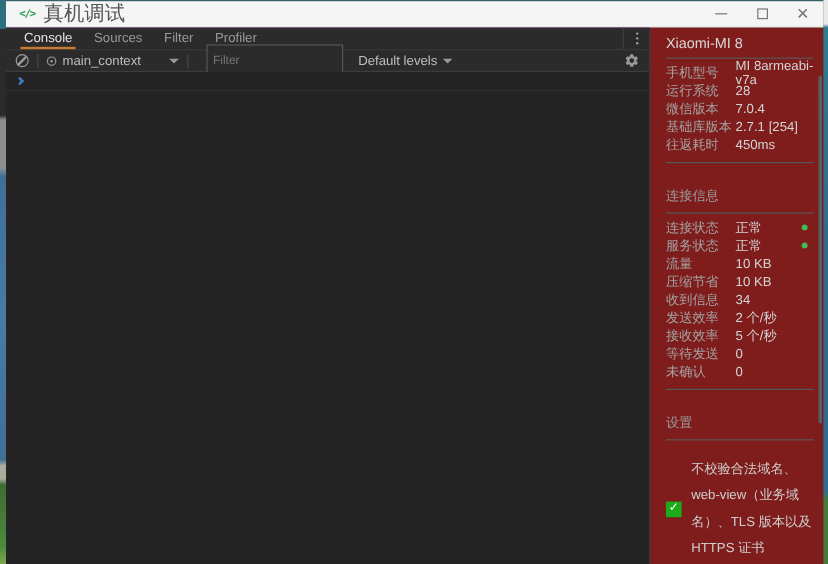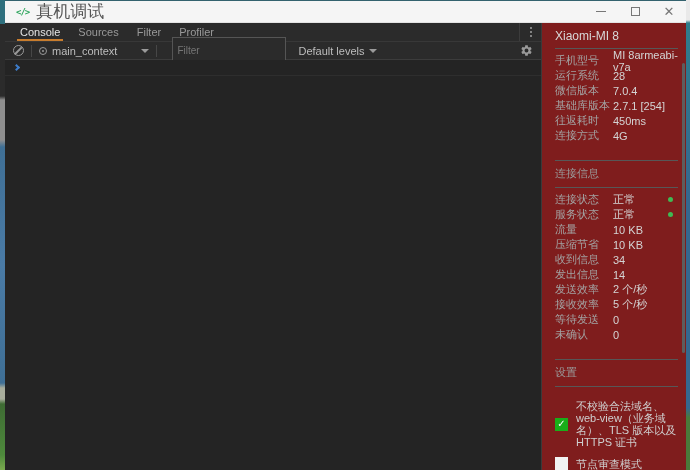--- a/index.html
+++ b/index.html
@@ -89,29 +89,29 @@
   .panel-scrollbar { position:absolute; right:1px; top:40px; width:3px;
     height:290px; background:#5d5d5d; border-radius:2px; }
   .panel-title { height:26px; display:flex; align-items:center; color:#d8d8d8;
     font-size:12px; border-bottom:1px solid #575757; }
   .sec { padding:4px 0 5px 0; }
   .info-row { display:flex; align-items:center; height:15px; }
   .info-label { width:58px; flex-shrink:0; color:#a3a3a3; }
   .info-value { color:#d4d4d4; flex:1; display:flex; align-items:center; }
   .status-dot { width:5px; height:5px; border-radius:50%; background:#3fba54;
     margin-left:auto; margin-right:5px; }
-  .sec-header { color:#9a9a9a; padding:5px 0 6px 0; border-top:1px solid #575757;
-    border-bottom:1px solid #575757; margin-top:12px; }
+  .sec-header { color:#9a9a9a; padding:20px 0 6px 0; border-top:1px solid #575757;
+    border-bottom:1px solid #575757; margin-top:2px; }
   .check-row { display:flex; align-items:center; margin:9px 0; cursor:default; }
   .checkbox { width:13px; height:13px; flex-shrink:0; margin-right:8px;
     display:flex; align-items:center; justify-content:center; }
   .checkbox.checked { background:#1aad19; color:#fff; font-size:10px;
     line-height:1; }
   .checkbox.unchecked { background:#f2f2f2; }
-  .check-label { line-height:12px; color:#cfcfcf; }
+  .check-label { line-height:22px; color:#cfcfcf; }
 </style>
 </head>
 <body>
 
 <div class="wp-left"></div>
 <div class="wp-right"></div>
 
 <div class="window">
 
   <div class="titlebar">
@@ -193,24 +193,20 @@
             <span class="info-value">7.0.4</span>
           </div>
         <div class="info-row">
             <span class="info-label">基础库版本</span>
             <span class="info-value">2.7.1 [254]</span>
           </div>
         <div class="info-row">
             <span class="info-label">往返耗时</span>
             <span class="info-value">450ms</span>
           </div>
-        <div class="info-row">
-            <span class="info-label">连接方式</span>
-            <span class="info-value">4G</span>
-          </div>
       </div>
 
       <div class="sec-header">连接信息</div>
 
       <div class="sec">
         <div class="info-row">
             <span class="info-label">连接状态</span>
             <span class="info-value">
               <span>正常</span>
               <span class="status-dot"></span>
@@ -229,24 +225,20 @@
           </div>
         <div class="info-row">
             <span class="info-label">压缩节省</span>
             <span class="info-value">10 KB</span>
           </div>
         <div class="info-row">
             <span class="info-label">收到信息</span>
             <span class="info-value">34</span>
           </div>
         <div class="info-row">
-            <span class="info-label">发出信息</span>
-            <span class="info-value">14</span>
-          </div>
-        <div class="info-row">
             <span class="info-label">发送效率</span>
             <span class="info-value">2 个/秒</span>
           </div>
         <div class="info-row">
             <span class="info-label">接收效率</span>
             <span class="info-value">5 个/秒</span>
           </div>
         <div class="info-row">
             <span class="info-label">等待发送</span>
             <span class="info-value">0</span>

